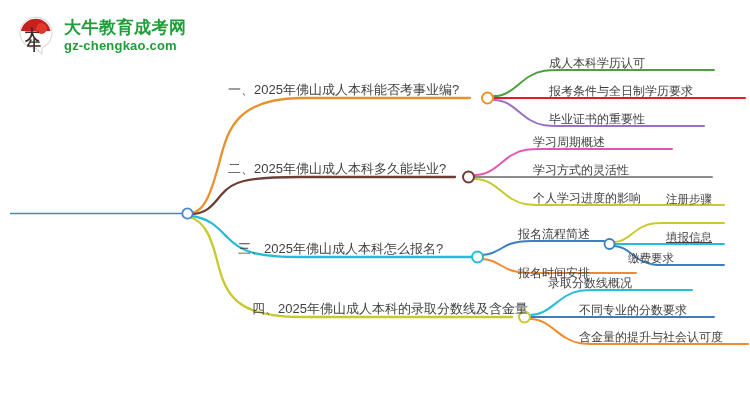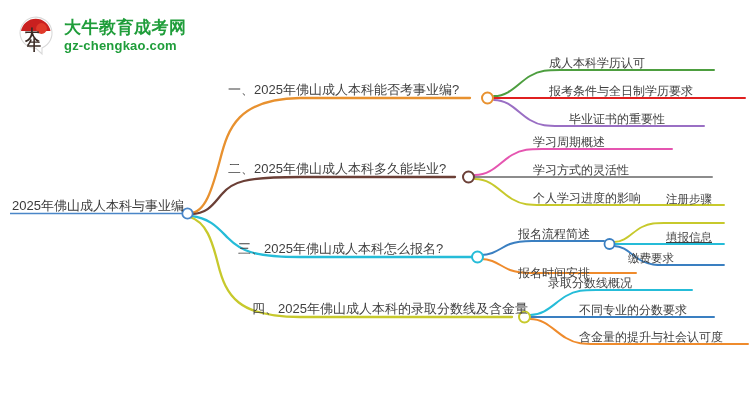--- a/index.html
+++ b/index.html
@@ -138,30 +138,29 @@
     <path d="M530,319 C546,319 554,331 566,338 C576,344 584,344 596,344 L748,344" fill="none" stroke="#ef8b2c" stroke-width="2" stroke-linecap="round"></path>
 
     <circle cx="187.5" cy="213.5" r="5.2" fill="#ffffff" stroke="#4a86c8" stroke-width="1.8"></circle>
     <circle cx="487.5" cy="98" r="5.5" fill="#ffffff" stroke="#e8912f" stroke-width="2"></circle>
     <circle cx="468.5" cy="177" r="5.5" fill="#ffffff" stroke="#6b3f36" stroke-width="2"></circle>
     <circle cx="477.5" cy="257" r="5.5" fill="#ffffff" stroke="#25bcd8" stroke-width="2"></circle>
     <circle cx="609.5" cy="244" r="5" fill="#ffffff" stroke="#3a7fc1" stroke-width="1.8"></circle>
     <circle cx="524.5" cy="317" r="5.5" fill="#ffffff" stroke="#c7c92c" stroke-width="2"></circle>
   </svg>
 
-  <div class="node-label root-label" style="left:12px; top:199px;">2025年佛山成人本科与事业编</div>
 
   <div class="node-label branch-label" style="left:228px; top:83px;">一、2025年佛山成人本科能否考事业编?</div>
   <div class="node-label branch-label" style="left:228px; top:162px;">二、2025年佛山成人本科多久能毕业?</div>
   <div class="node-label branch-label" style="left:238px; top:242px;">三、2025年佛山成人本科怎么报名?</div>
   <div class="node-label branch-label" style="left:252px; top:302px;text-align:right;">四、2025年佛山成人本科的录取分数线及含金量</div>
 
   <div class="node-label leaf-label" style="left:549px; top:57px;">成人本科学历认可</div>
   <div class="node-label leaf-label" style="left:549px; top:85px;">报考条件与全日制学历要求</div>
-  <div class="node-label leaf-label" style="left:549px; top:113px;margin-left:20px;">毕业证书的重要性</div>
+  <div class="node-label leaf-label" style="left:549px; top:113px;">毕业证书的重要性</div>
 
   <div class="node-label leaf-label" style="left:533px; top:136px;">学习周期概述</div>
   <div class="node-label leaf-label" style="left:533px; top:164px;">学习方式的灵活性</div>
   <div class="node-label leaf-label" style="left:533px; top:192px;">个人学习进度的影响</div>
 
   <div class="node-label leaf-label" style="left:518px; top:228px;">报名流程简述</div>
   <div class="node-label leaf-label" style="left:518px; top:267px;">报名时间安排</div>
 
   <div class="node-label sub-label" style="left:666px; top:194px;">注册步骤</div>
   <div class="node-label sub-label" style="left:666px; top:232px;text-decoration:underline;">填报信息</div>

